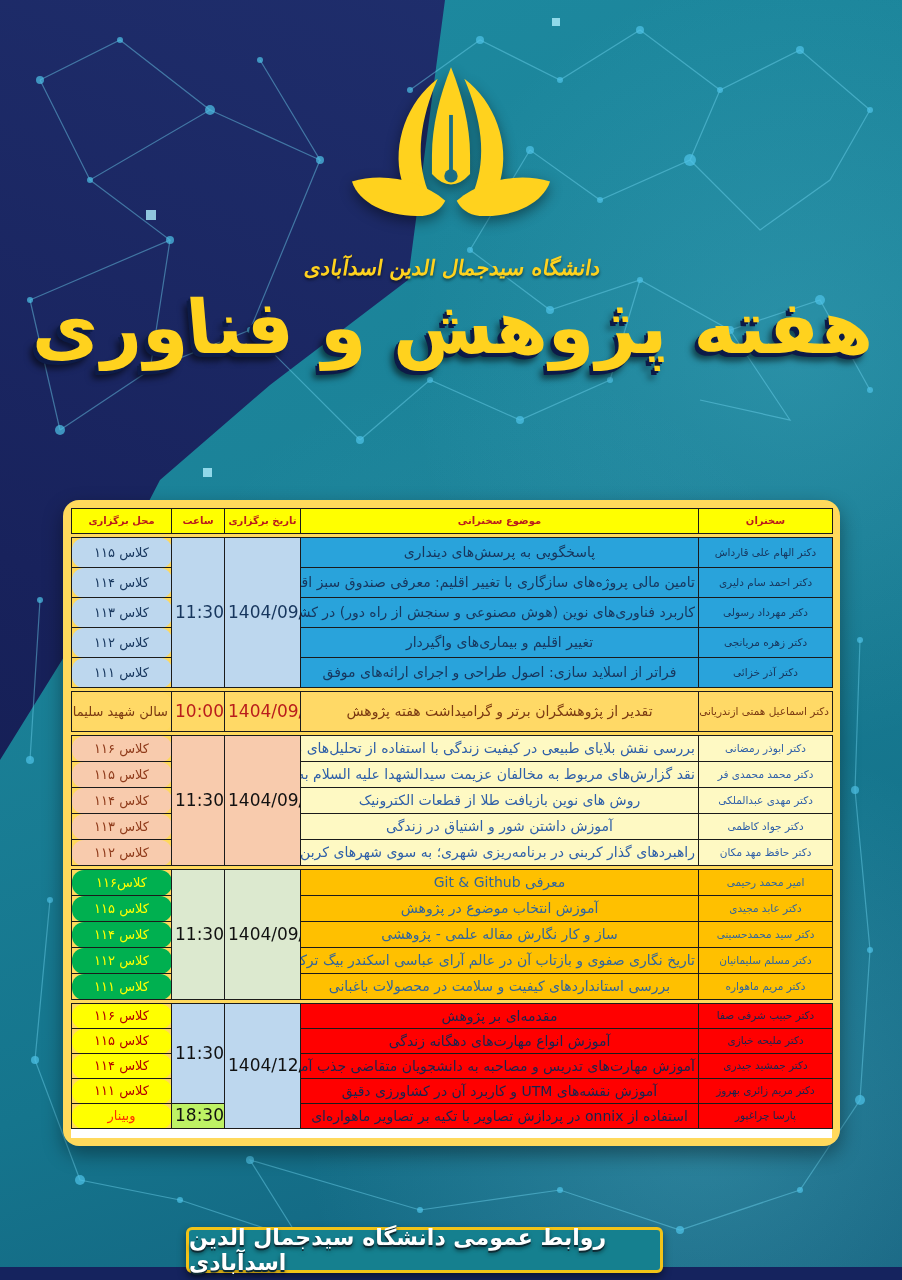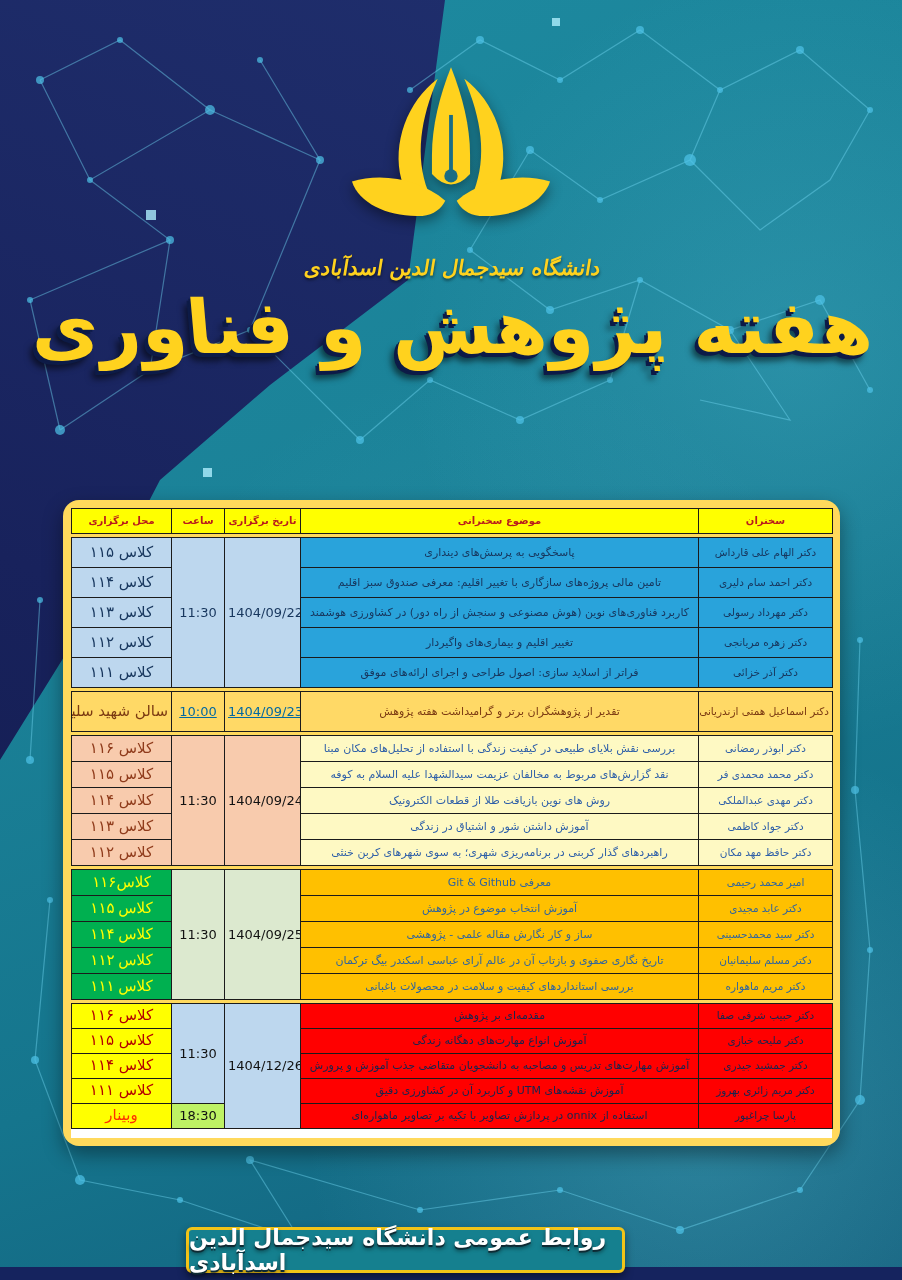--- a/index.html
+++ b/index.html
@@ -32,47 +32,47 @@
     letter-spacing:1px;}
 
   .frame{position:absolute;left:63px;top:500px;width:777px;z-index:3;
     background:#FFD95C;border-radius:16px;padding:8px 8px;
     box-shadow:0 8px 20px rgba(0,0,0,.4);box-sizing:border-box;}
   table.tbl{border-collapse:collapse;table-layout:fixed;width:761px;direction:rtl;margin-bottom:3px;}
   table.tbl:last-of-type{margin-bottom:0;}
   .tbl td{border:1px solid #1b1b1b;padding:0 3px;text-align:center;vertical-align:middle;
     overflow:hidden;white-space:nowrap;line-height:1.05;}
   .c-sp{width:134px;}.c-tp{width:398px;}.c-dt{width:76px;}.c-tm{width:53px;}.c-lc{width:100px;}
-  .sp{font-size:10.5px;margin-top:40px;}.tp{font-size:11px;}.lc{font-size:15px;}
-  .num{font-size:13px;direction:ltr;color:#111;}
+  .sp{font-size:10.5px;margin-top:40px;}.tp{font-size:14px;}.lc{font-size:13px;border-radius:12px;}
+  .num{font-size:17px;direction:ltr;color:#111;}
   .thead tr{height:25px;}
   .thead td{background:#FFFF00;color:#b91c1c;font-weight:bold;font-size:10px;}
   .block1 tr{height:30px;}
   .block1 .sp,.block1 .tp{background:#29A3DB;color:#17365D;}
   .block1 .lc,.block1 .dt,.block1 .tm{background:#BDD7EE;color:#17365D;}
   .block2 tr{height:40px;}
   .block2 td{background:#FFD966;color:#7B3A12;}
-  .block2 .num{color:#0369a1;text-decoration:underline;}
+  .block2 .num{color:#b91c1c;}
   .block3 tr{height:26px;}
   .block3 .sp,.block3 .tp{background:#fef9c3;color:#2E5FA8;}
   .block3 .lc{background:#F8CBAD;color:#8F3B1B;}
   .block3 .dt,.block3 .tm{background:#F8CBAD;}
   .block4 tr{height:26px;}
   .block4 .sp,.block4 .tp{background:#FFC000;color:#31659C;}
-  .block4 .lc{background:#00B050;color:#FFFF00;font-family:Liberation Serif, serif;}
+  .block4 .lc{background:#00B050;color:#FFFF00;}
   .block4 .dt,.block4 .tm{background:#DCE9CF;}
   .block5 tr{height:25px;}
   .block5 .sp,.block5 .tp{background:#FF0000;color:#16254F;text-align:center;}
   .block5 .lc{background:#FFFF00;color:#B40000;}
   .block5 .dt,.block5 .tm{background:#BDD7EE;}
   .block5 .tm2{background:#bef264;}
   .block5 .webinar{color:#FF3000;}
   .white-strip{height:9px;background:#ffffff;margin-top:0;}
 
-  .footer-banner{position:absolute;left:186px;top:1227px;width:439px;height:46px;z-index:5;
+  .footer-banner{position:absolute;left:186px;top:1227px;width:477px;height:46px;z-index:5;
     background:#15808F;border:3px solid #F2C418;border-radius:6px;box-sizing:border-box;
     display:flex;align-items:center;justify-content:center;
     box-shadow:0 4px 9px rgba(0,0,0,.45);}
   .footer-banner span{color:#fff;font-weight:bold;font-size:22px;
     text-shadow:0 2px 0 #0e2a33,0 3px 4px rgba(0,0,0,.55);}
 </style>
 </head>
 <body>
 
 <div class="navy-wedge"></div>

